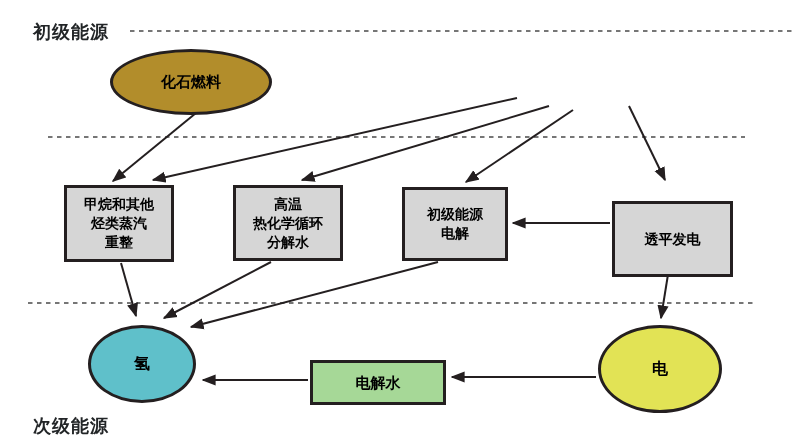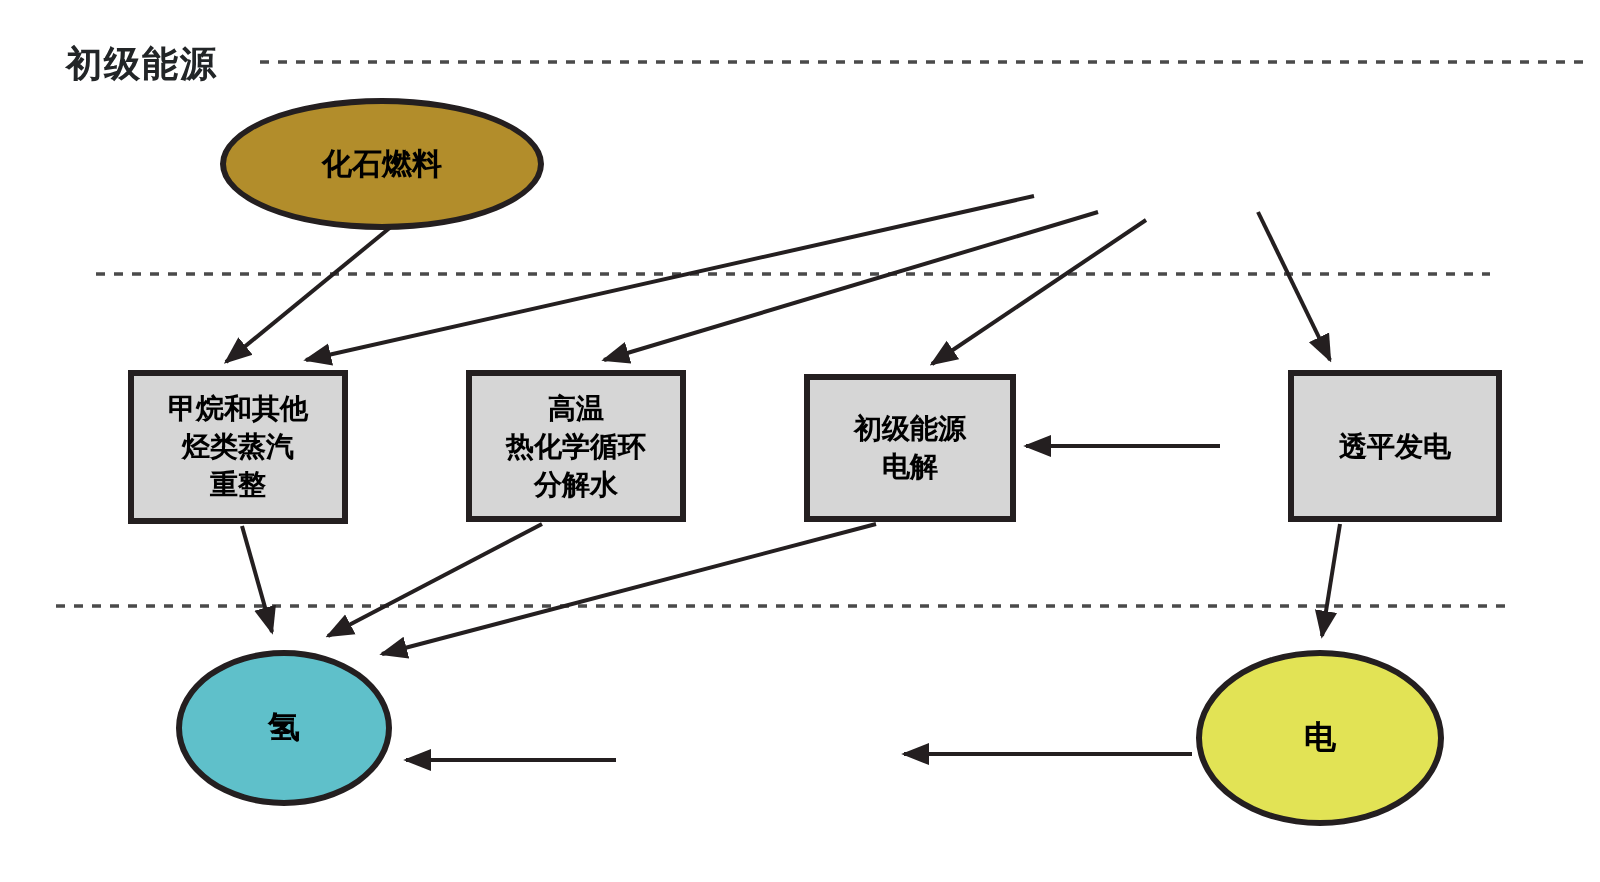--- a/index.html
+++ b/index.html
@@ -17,21 +17,21 @@
     position:absolute;display:flex;flex-direction:column;align-items:center;justify-content:center;
     text-align:center;font-weight:bold;color:#000000;box-sizing:border-box;
   }
   .ellipse{border:3px solid #241f20;border-radius:50%;font-size:15px;}
   .rect{border:3px solid #241f20;background:#d6d6d6;font-size:14px;line-height:19px;}
   .n-fossil{left:110px;top:49px;width:162px;height:66px;background:#b28d2b;}
   .n-nuclear{left:509px;top:50px;width:164px;height:62px;background:#e680b2;}
   .n-reforming{left:64px;top:185px;width:110px;height:77px;}
   .n-thermochemical{left:233px;top:185px;width:110px;height:76px;}
   .n-steam-electrolysis{left:402px;top:187px;width:106px;height:74px;}
-  .n-turbine{left:612px;top:185px;width:107px;height:76px;margin-left:32px;}
+  .n-turbine{left:612px;top:201px;width:121px;height:76px;}
   .n-hydrogen{left:88px;top:325px;width:108px;height:78px;background:#5fc0ca;font-size:16px;}
   .n-water-electrolysis{left:310px;top:360px;width:136px;height:45px;background:#a6d897;font-size:15px;}
   .n-electricity{left:598px;top:325px;width:124px;height:88px;background:#e2e355;font-size:16px;}
 </style>
 </head>
 <body>
 
 <div class="stage">
 
   <svg class="edges" viewBox="0 0 800 441">
@@ -53,20 +53,21 @@
     <line x1="121" y1="263" x2="136" y2="316" stroke="#241f20" stroke-width="2" marker-end="url(#ah)"></line>
     <line x1="271" y1="262" x2="164" y2="318" stroke="#241f20" stroke-width="2" marker-end="url(#ah)"></line>
     <line x1="438" y1="262" x2="191" y2="327" stroke="#241f20" stroke-width="2" marker-end="url(#ah)"></line>
     <line x1="610" y1="223" x2="513" y2="223" stroke="#241f20" stroke-width="2" marker-end="url(#ah)"></line>
     <line x1="670" y1="262" x2="661" y2="318" stroke="#241f20" stroke-width="2" marker-end="url(#ah)"></line>
     <line x1="596" y1="377" x2="452" y2="377" stroke="#241f20" stroke-width="2" marker-end="url(#ah)"></line>
     <line x1="308" y1="380" x2="203" y2="380" stroke="#241f20" stroke-width="2" marker-end="url(#ah)"></line>
   </svg>
 
   <div class="tier-label tier-primary">初级能源</div>
+  <div class="tier-label tier-secondary">次级能源</div>
 
   <div class="node ellipse n-fossil">
     <span>化石燃料</span>
   </div>
 
   <div class="node rect n-thermochemical">
     <span>高温</span>
     <span>热化学循环</span>
     <span>分解水</span>
   </div>
@@ -79,17 +80,20 @@
     <span>初级能源</span>
     <span>电解</span>
   </div>
   <div class="node rect n-turbine">
     <span>透平发电</span>
   </div>
 
   <div class="node ellipse n-hydrogen">
     <span>氢</span>
   </div>
+  <div class="node rect n-water-electrolysis">
+    <span>电解水</span>
+  </div>
   <div class="node ellipse n-electricity">
     <span>电</span>
   </div>
 
 </div>
 
 </body></html>

